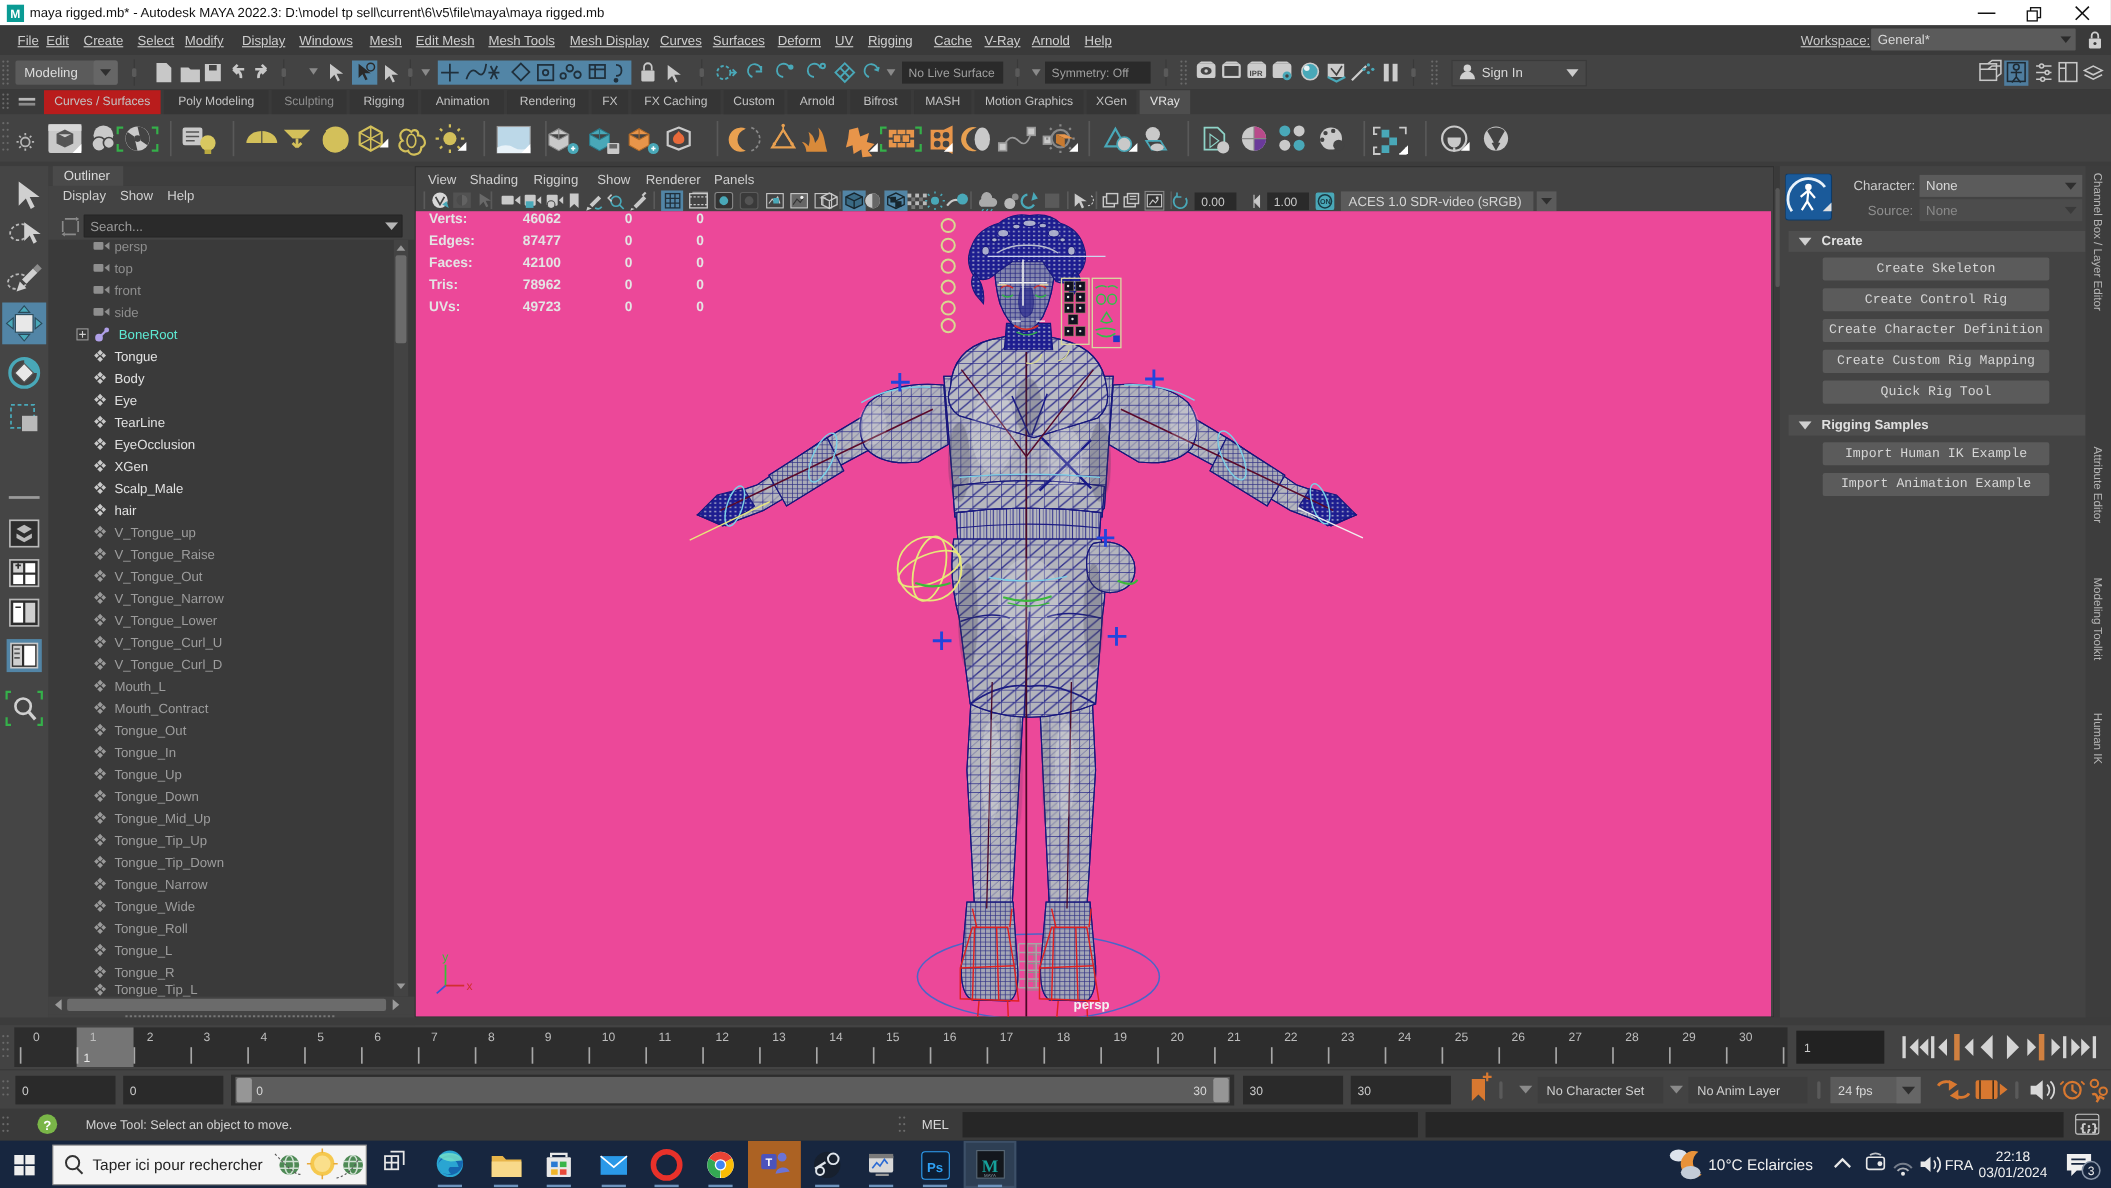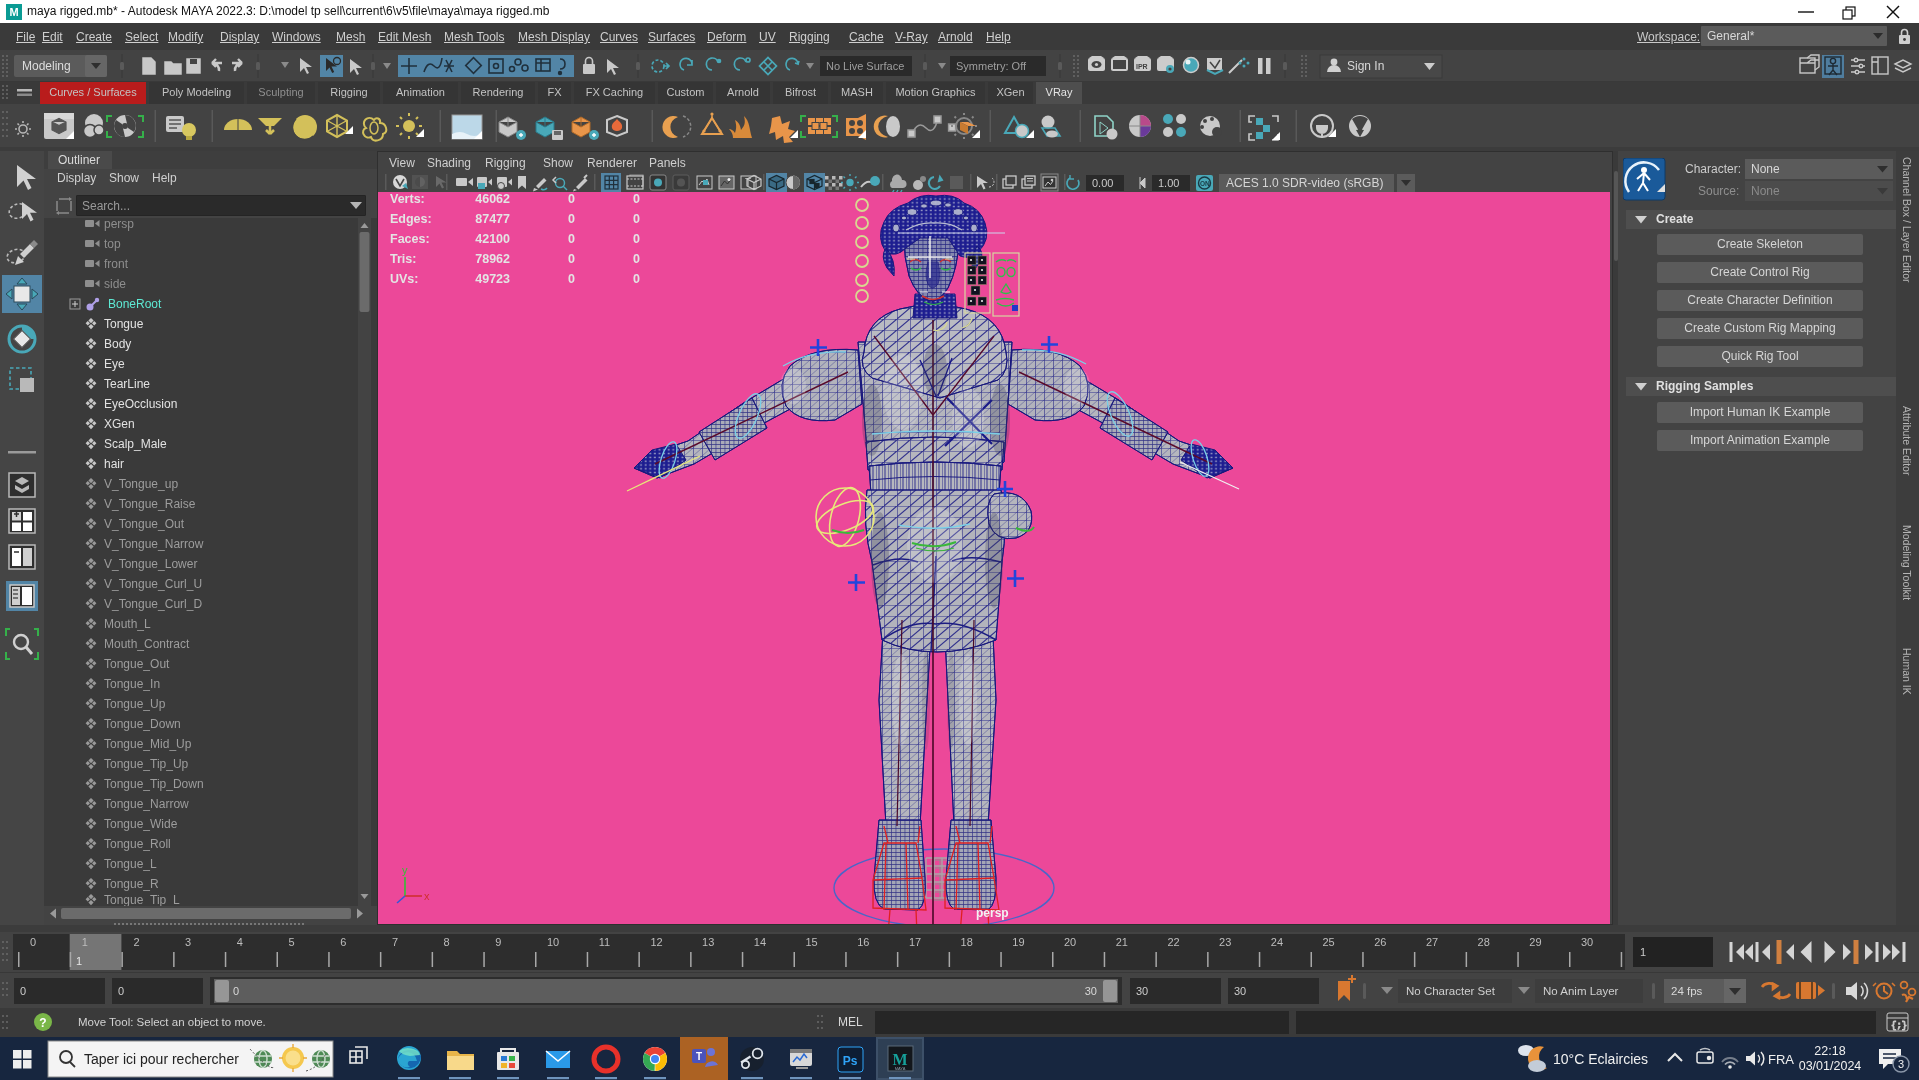--- a/index.html
+++ b/index.html
@@ -30,21 +30,21 @@
   .vtab { position:absolute; left:5px; writing-mode:vertical-rl; font-size:10.5px; color:#b5b5b5; }
   
   #vpstrip { left:0; top:925px; width:1919px; height:7px; background:#3c3c3c; }
   
   #timerow { left:0; top:932px; width:1919px; height:40px; background:#434343; }
   #rangerow { left:0; top:972px; width:1919px; height:36px; background:#434343; border-top:1px solid #383838; }
   #cmdrow { left:0; top:1008px; width:1919px; height:29px; background:#3a3a3a; }
   #taskbar { left:0; top:1037px; width:1919px; height:43px; background:#16253e; }
 
   .darkfield { position:absolute; background:#2a2a2a; border:1px solid #242424; border-radius:1px; }
-  .btn { position:absolute; background:#5b5b5b; border-radius:2px; color:#d6d6d6; font-size:12px; text-align:center; }
+  .btn { position:absolute; background:#5b5b5b; border-radius:2px; color:#d6d6d6; font-size:12px; text-align:center;font-family:Liberation Mono, monospace; }
   .hdr { position:absolute; background:#4e4e4e; color:#e0e0e0; font-size:12px; font-weight:bold; }
 </style>
 </head>
 <body>
 <div class="abs" id="titlebar">
   <svg class="abs" style="left:6px;top:4px" width="16" height="16">
       <rect width="16" height="16" fill="#0a9b94"></rect>
       <text x="8" y="12" font-size="11" font-weight="bold" fill="#fff" text-anchor="middle" font-family="Liberation Sans">M</text>
     </svg>
   <span class="title">maya rigged.mb* - Autodesk MAYA 2022.3: D:\model tp sell\current\6\v5\file\maya\maya rigged.mb</span>

